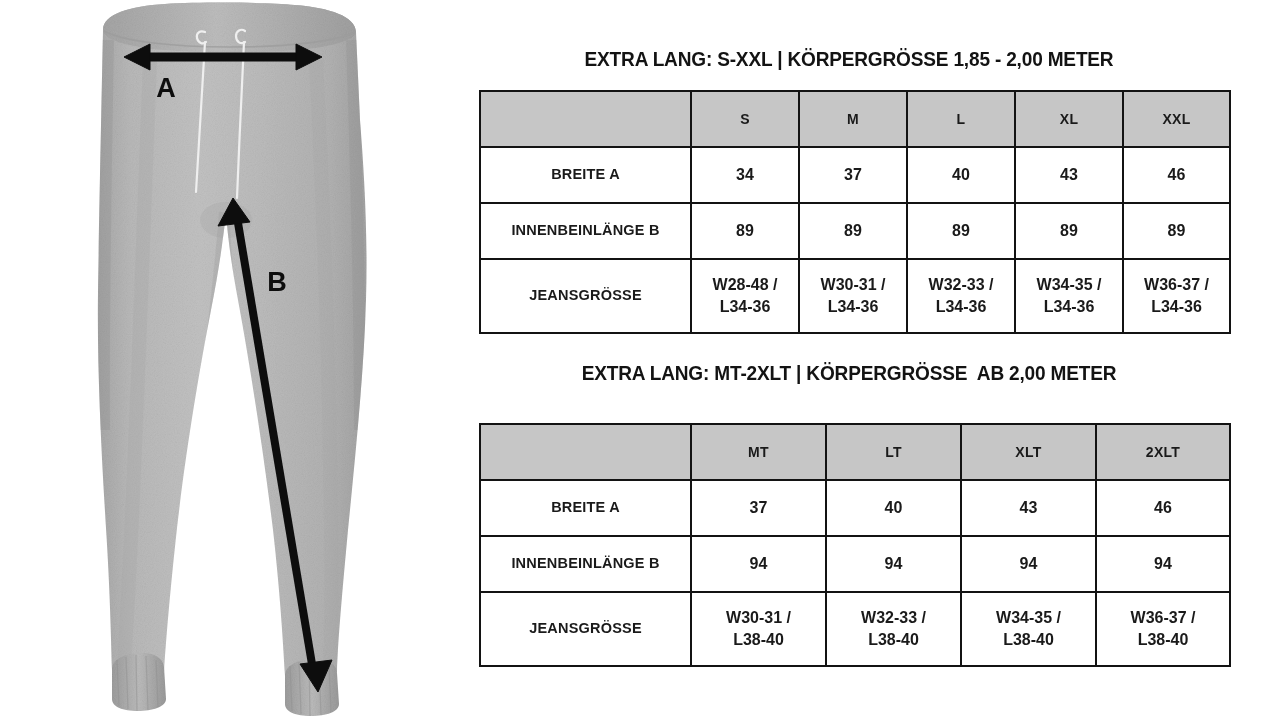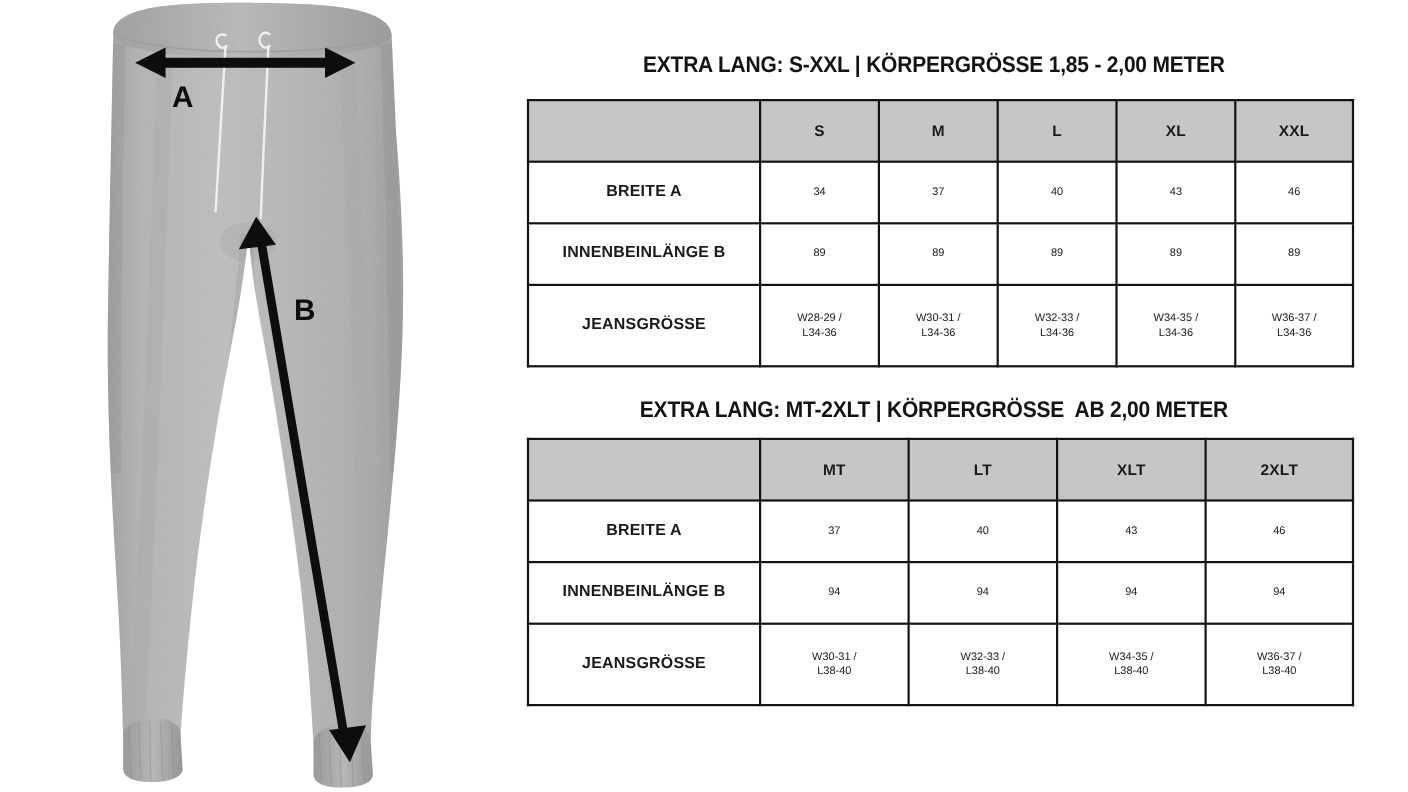--- a/index.html
+++ b/index.html
@@ -60,30 +60,30 @@
   #section-title-2 { top: 361px; }
 
   .size-table {
     position: absolute;
     left: 9px;
     border-collapse: collapse;
     table-layout: fixed;
     background: #ffffff;
   }
   #size-table-1 { top: 90px; width: 750px; }
-  #size-table-2 { top: 398px; width: 750px; }
+  #size-table-2 { top: 423px; width: 750px; }
 
   .size-table td, .size-table th {
     border: 2.5px solid #131313;
     text-align: center;
     vertical-align: middle;
     padding: 0;
-    font-size: 10px;
+    font-size: 16px;
     color: #1a1a1a;
-    font-weight: normal;
+    font-weight: bold;
     line-height: 1.35;
   }
   .size-table thead th {
     background: #c6c6c6;
     font-weight: bold;
     font-size: 14px;
     letter-spacing: 0.3px;
     height: 54px;
   }
   .size-table thead th.corner-cell {
@@ -268,21 +268,21 @@
         <th class="row-label">INNENBEINLÄNGE B</th>
         <td>89</td>
         <td>89</td>
         <td>89</td>
         <td>89</td>
         <td>89</td>
       </tr>
       <tr class="row-jeans">
         <th class="row-label">JEANSGRÖSSE</th>
         <td class="jeans-cell">
-          <span>W28-29 /</span>
+          <span>W28-48 /</span>
           <span>L34-36</span>
         </td>
         <td class="jeans-cell">
           <span>W30-31 /</span>
           <span>L34-36</span>
         </td>
         <td class="jeans-cell">
           <span>W32-33 /</span>
           <span>L34-36</span>
         </td>

